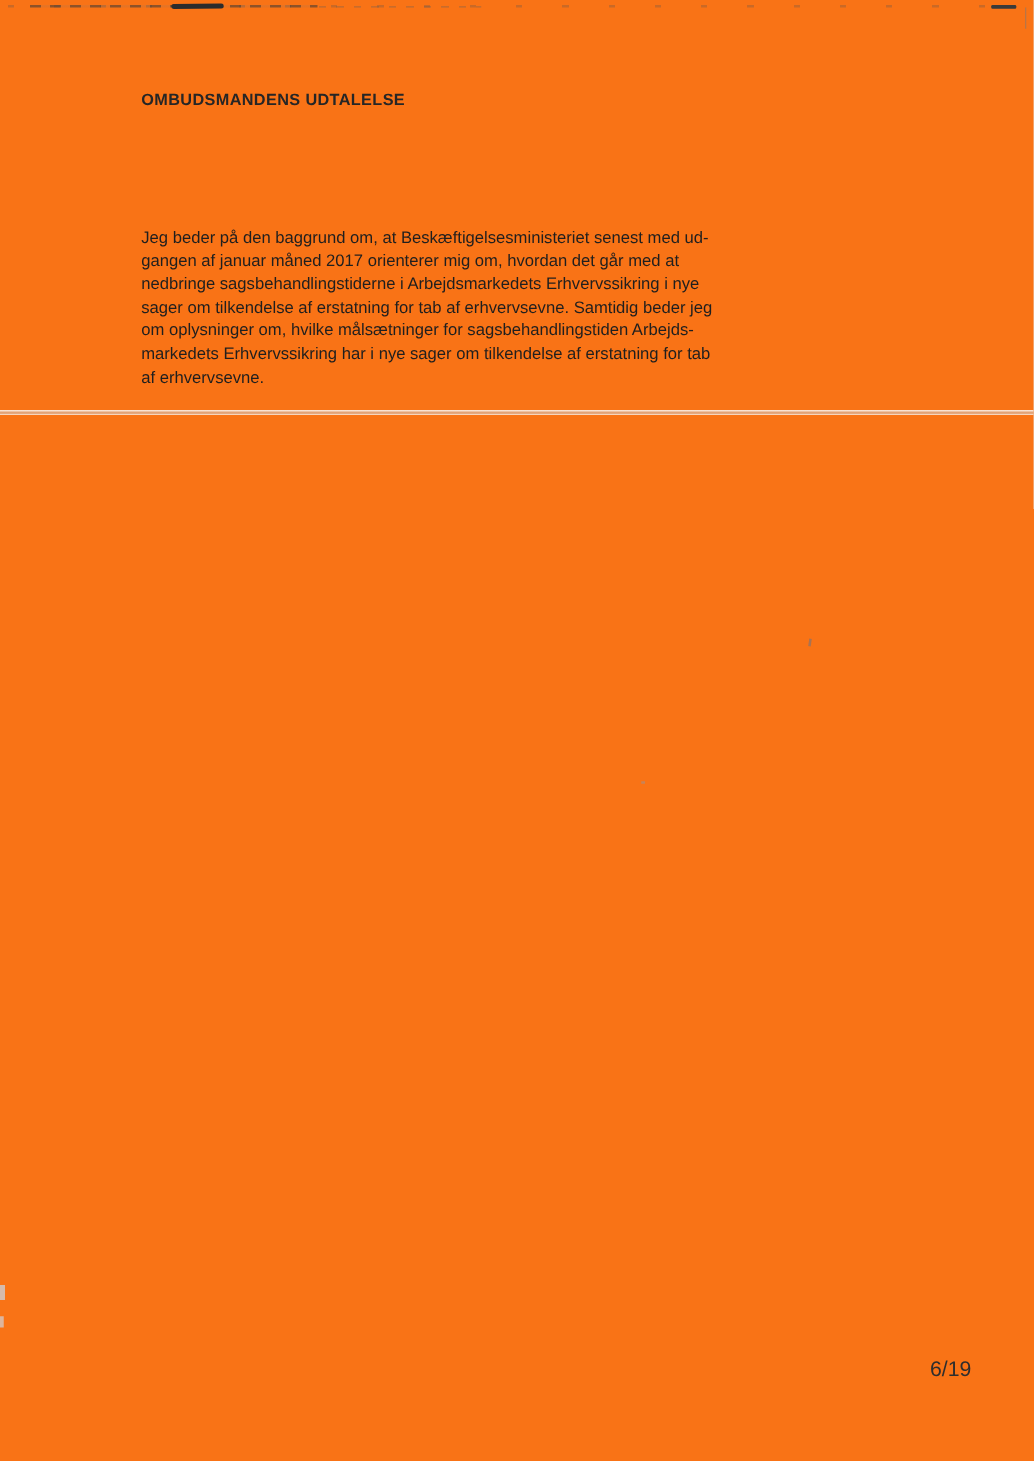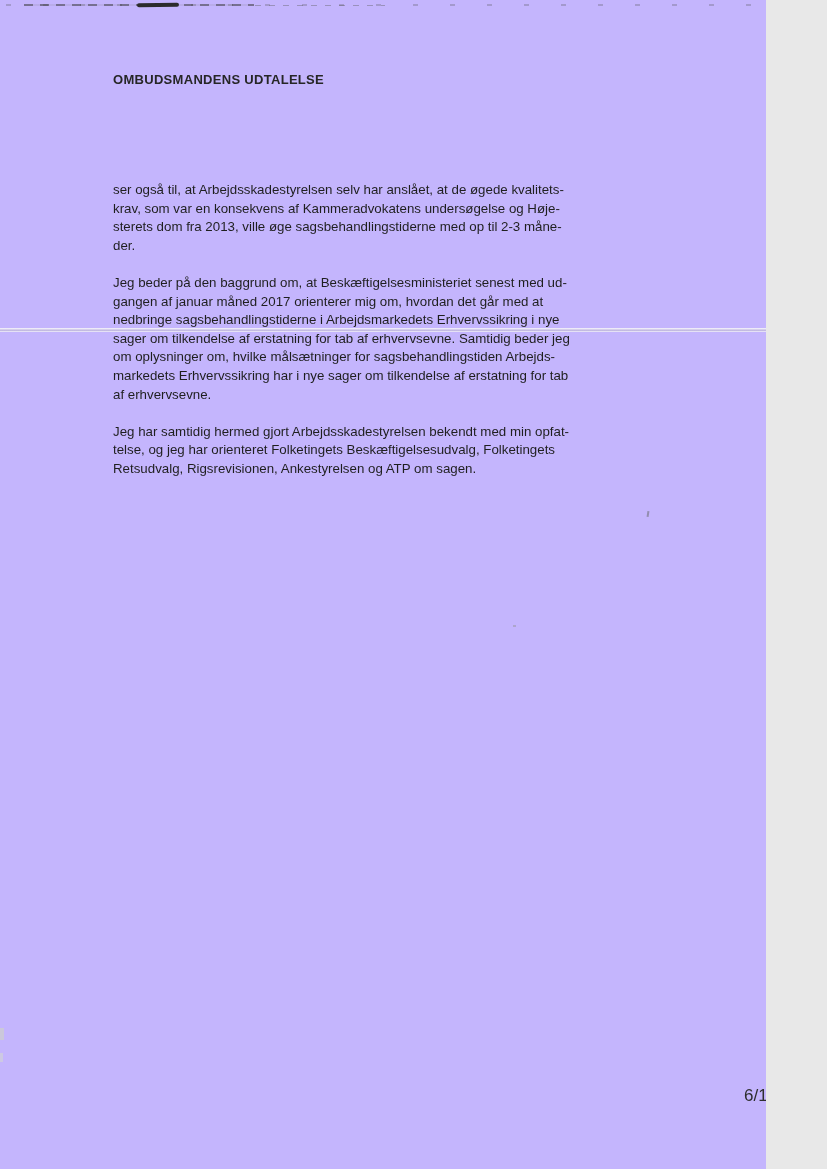--- a/index.html
+++ b/index.html
@@ -2,23 +2,23 @@
 <html><head>
 <meta charset="utf-8">
 <style>
   html, body {
     margin: 0;
     padding: 0;
     background: #e8e8e8;
   }
   .page {
     position: relative;
-    width: 766px;
+    width: 827px;
     height: 1169px;
-    background: #c4b5fd;
+    background: #f97316;
     overflow: hidden;
     font-family: "Liberation Sans", "DejaVu Sans", sans-serif;
     color: #1f1f1f;
   }
 
   
   .heading {
     position: absolute;
     left: 113px;
     top: 72px;
@@ -118,31 +118,24 @@
   <div class="artifact top-right-corner"></div>
   <div class="artifact crease-line"></div>
   <div class="artifact speck-1"></div>
   <div class="artifact speck-2"></div>
   <div class="artifact edge-mark-1"></div>
   <div class="artifact edge-mark-2"></div>
 
   <div class="heading">OMBUDSMANDENS UDTALELSE</div>
 
   <div class="body-text">
-    <p>ser også til, at Arbejdsskadestyrelsen selv har anslået, at de øgede kvalitets-
-krav, som var en konsekvens af Kammeradvokatens undersøgelse og Høje-
-sterets dom fra 2013, ville øge sagsbehandlingstiderne med op til 2-3 måne-
-der.</p>
     <p>Jeg beder på den baggrund om, at Beskæftigelsesministeriet senest med ud-
 gangen af januar måned 2017 orienterer mig om, hvordan det går med at
 nedbringe sagsbehandlingstiderne i Arbejdsmarkedets Erhvervssikring i nye
 sager om tilkendelse af erstatning for tab af erhvervsevne. Samtidig beder jeg
 om oplysninger om, hvilke målsætninger for sagsbehandlingstiden Arbejds-
 markedets Erhvervssikring har i nye sager om tilkendelse af erstatning for tab
 af erhvervsevne.</p>
-    <p>Jeg har samtidig hermed gjort Arbejdsskadestyrelsen bekendt med min opfat-
-telse, og jeg har orienteret Folketingets Beskæftigelsesudvalg, Folketingets
-Retsudvalg, Rigsrevisionen, Ankestyrelsen og ATP om sagen.</p>
   </div>
 
   <div class="page-number">6/19</div>
 
 </div>
 
 </body></html>

